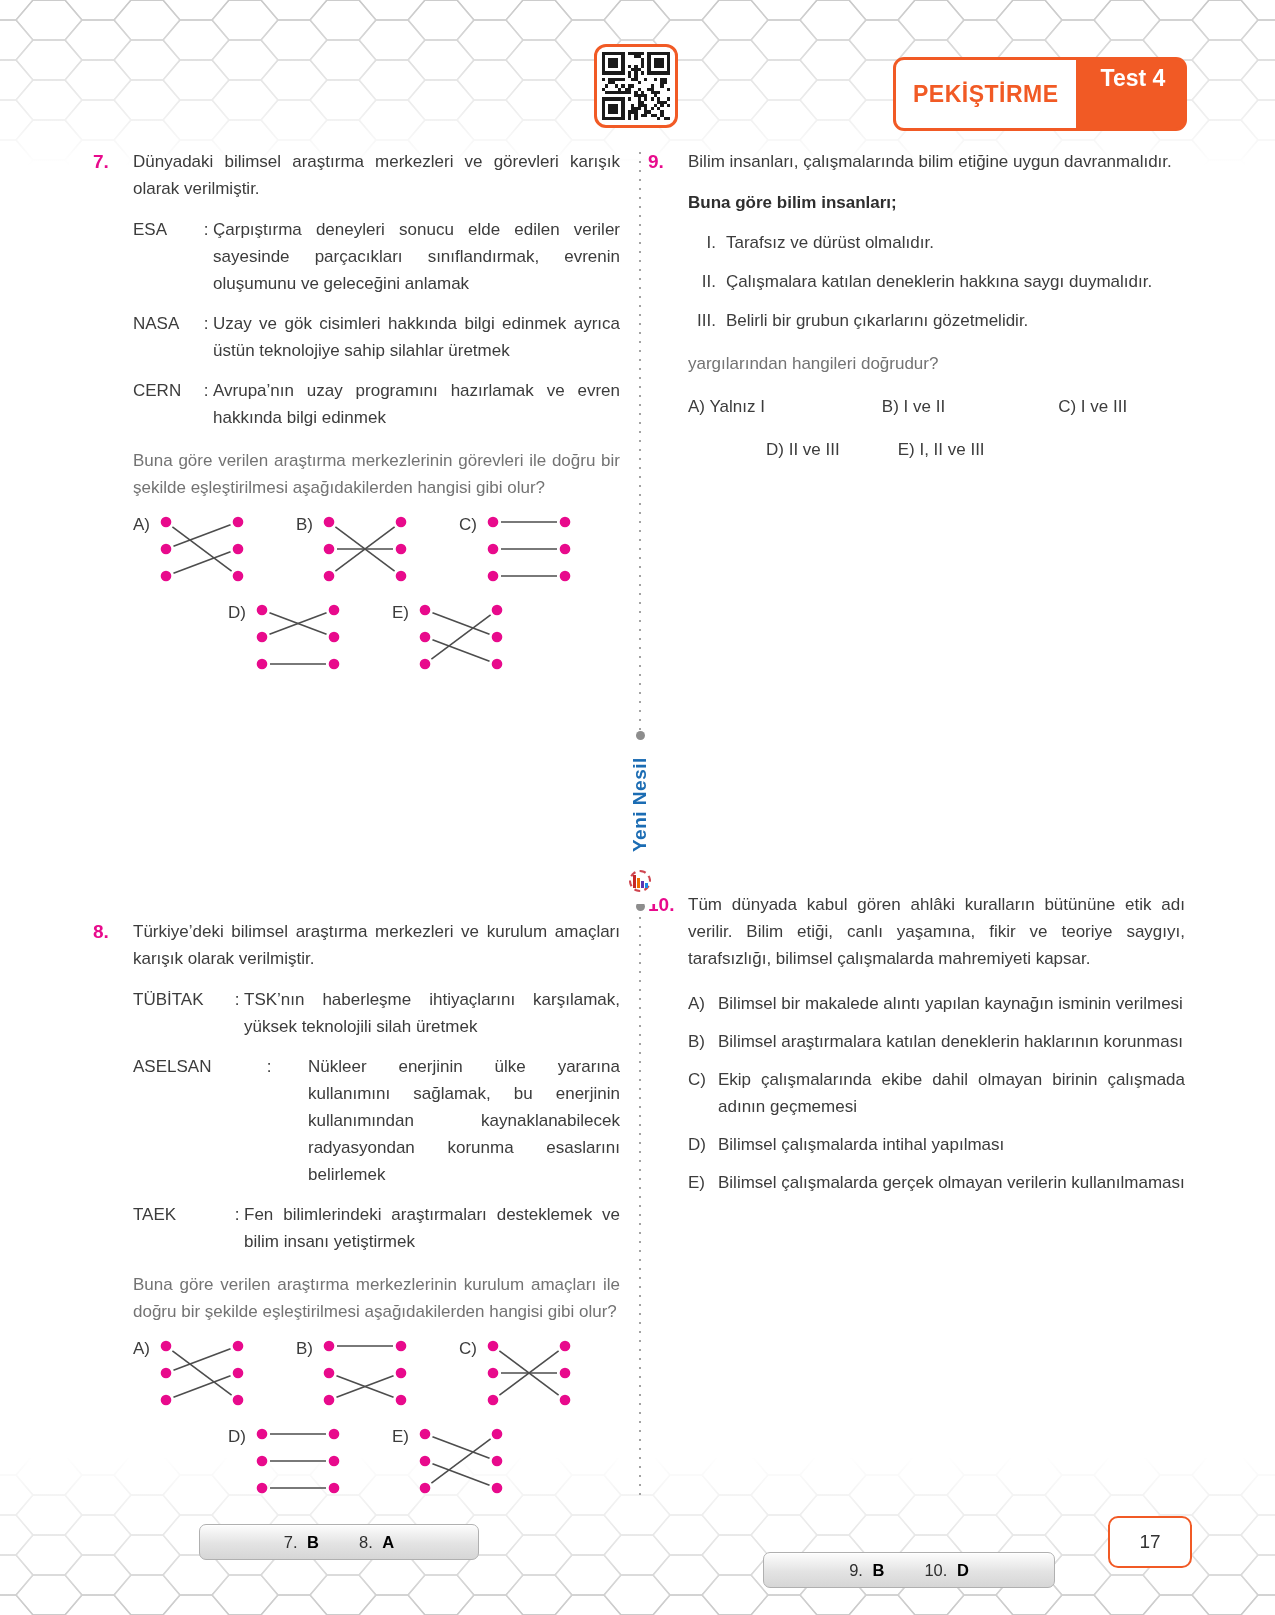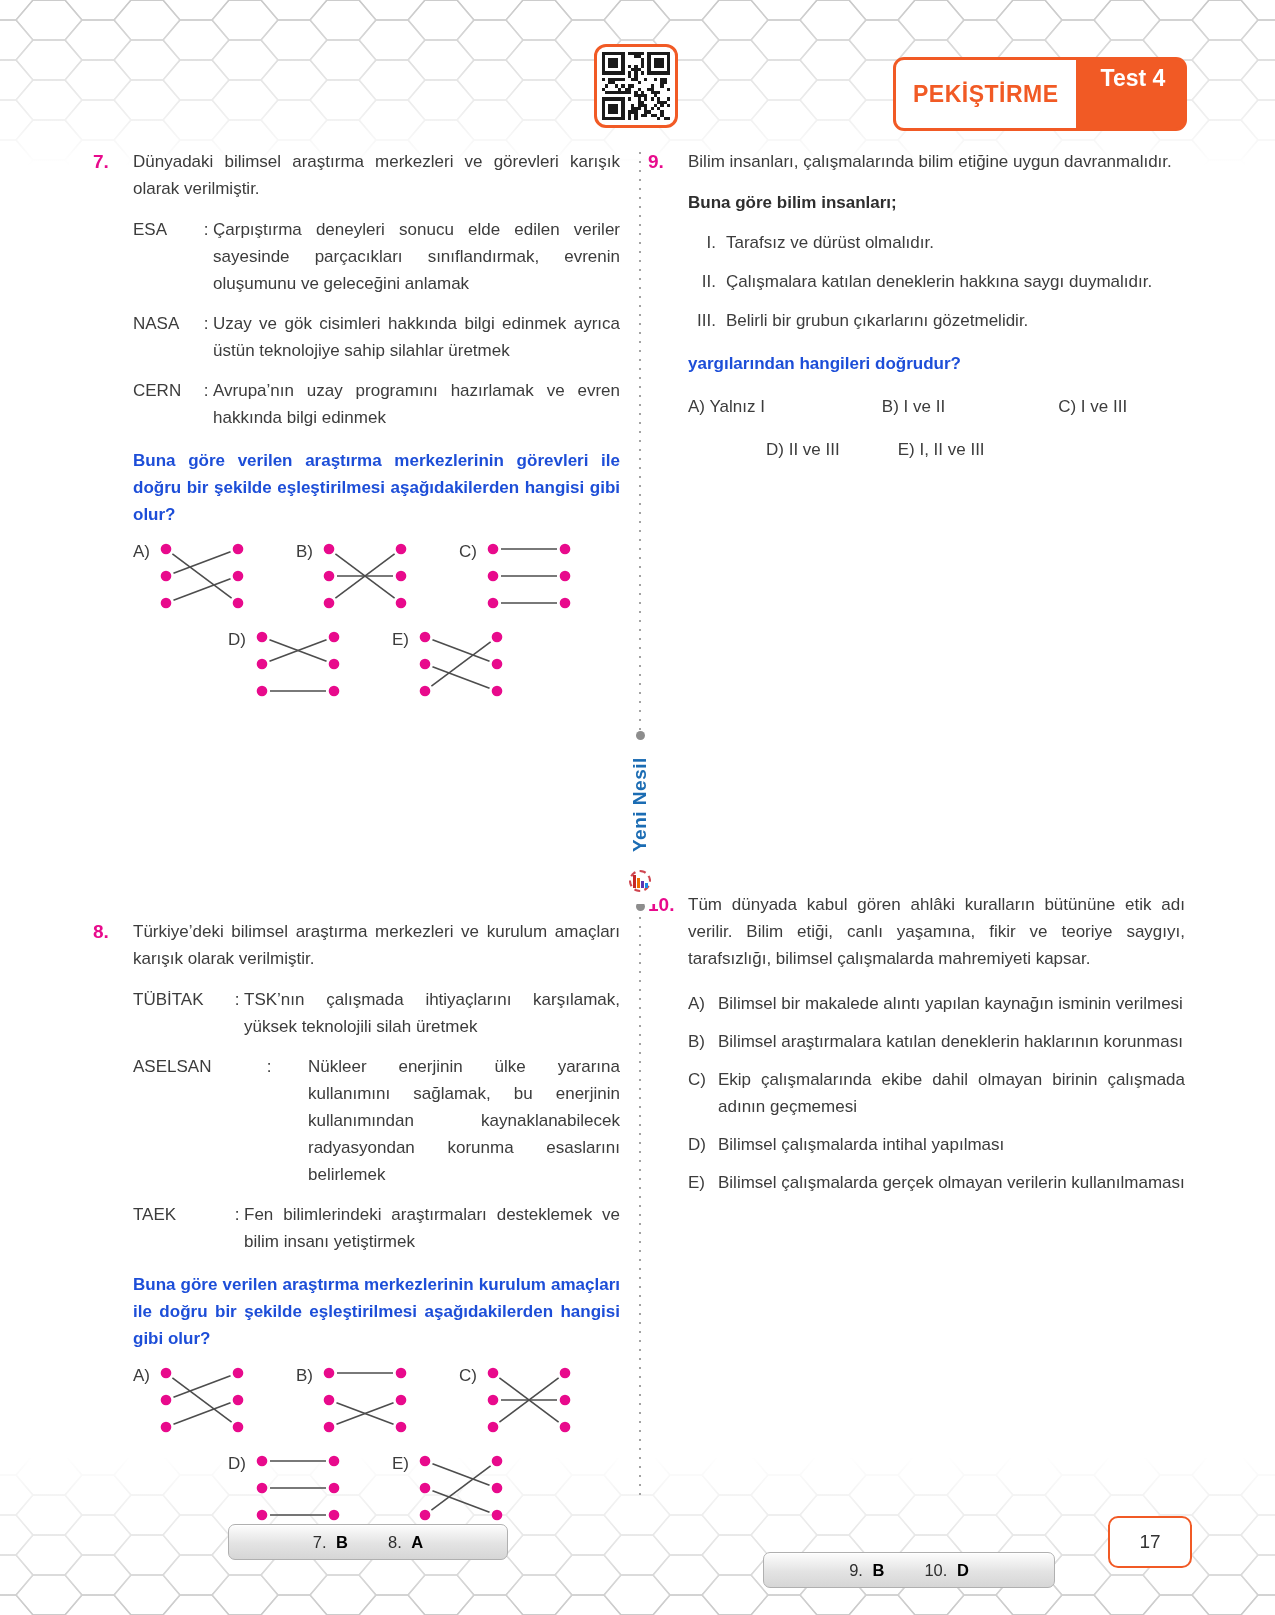--- a/index.html
+++ b/index.html
@@ -36,21 +36,21 @@
   .bi1{height:13px;background:#c62828;}.bi2{height:10px;background:#ef6c00;}
   .bi3{height:7px;background:#5e35b1;}.bi4{height:5px;background:#1e88e5;}
 
   
   .q{position:absolute;z-index:2;display:grid;grid-template-columns:40px 1fr;align-items:start;
      font-size:17px;line-height:27px;}
   .qnum{color:var(--magenta);font-weight:bold;font-size:19px;line-height:27px;}
   .qbody p{margin:0 0 14px;text-align:justify;}
   .item{display:grid;margin-bottom:13px;text-align:justify;}
   .item .colon{text-align:center;}
-  .stem{font-weight:bold;color:#1d4ed8;margin:16px 0 12px !important;}
+  .stem{font-weight:normal;color:#737373;margin:16px 0 12px !important;}
   .stem .ul{text-decoration:underline;text-underline-offset:3px;}
   .lead{font-weight:bold;color:#2e2e2e;margin:0 0 13px !important;}
   .stmt{display:grid;grid-template-columns:38px 1fr;margin-bottom:12px;}
   .stmt .rn{text-align:right;padding-right:10px;}
   .diag-row{display:flex;margin-top:12px;}
   .diag-row.second{margin-left:95px;margin-top:14px;}
   .diag{display:flex;margin-right:48px;}
   .diag:last-child{margin-right:0;}
   .diag .dlabel{margin:-2px 6px 0 0;}
   .optrow{display:flex;margin-top:16px;}
@@ -792,21 +792,21 @@
   </section>
 
   <section class="q" style="left:93px;top:918px;width:527px">
     <div class="qnum">8.</div>
     <div class="qbody">
       <p>Türkiye’deki bilimsel araştırma merkezleri ve kurulum amaçları karışık olarak verilmiştir.</p>
       <div>
           <div class="item" style="grid-template-columns: 97px 14px 1fr;">
             <div>TÜBİTAK</div>
             <div class="colon">:</div>
-            <div>TSK’nın çalışmada ihtiyaçlarını karşılamak, yüksek teknolojili silah üretmek</div>
+            <div>TSK’nın haberleşme ihtiyaçlarını karşılamak, yüksek teknolojili silah üretmek</div>
           </div>
           <div class="item" style="grid-template-columns: 97px 14px 1fr; gap: 32px;">
             <div>ASELSAN</div>
             <div class="colon">:</div>
             <div>Nükleer enerjinin ülke yararına kullanımını sağlamak, bu enerjinin kullanımından kaynaklanabilecek radyasyondan korunma esaslarını belirlemek</div>
           </div>
           <div class="item" style="grid-template-columns: 97px 14px 1fr;">
             <div>TAEK</div>
             <div class="colon">:</div>
             <div>Fen bilimlerindeki araştırmaları desteklemek ve bilim insanı yetiştirmek</div>
@@ -948,21 +948,21 @@
             <div>Bilimsel çalışmalarda intihal yapılması</div>
           </div>
           <div class="opt">
             <div>E)</div>
             <div>Bilimsel çalışmalarda gerçek olmayan verilerin kullanılmaması</div>
           </div>
         </div>
     </div>
   </section>
 
-  <div class="pill" style="left:228px;top:1524px;width:278px">
+  <div class="pill" style="left:199px;top:1524px;width:278px">
       <span class="ans">7. <b>B</b></span>
       <span class="ans">8. <b>A</b></span>
     </div>
   <div class="pill" style="left:763px;top:1552px;width:290px">
       <span class="ans">9. <b>B</b></span>
       <span class="ans">10. <b>D</b></span>
     </div>
   <div class="pagebox">
     <span>17</span>
   </div>

